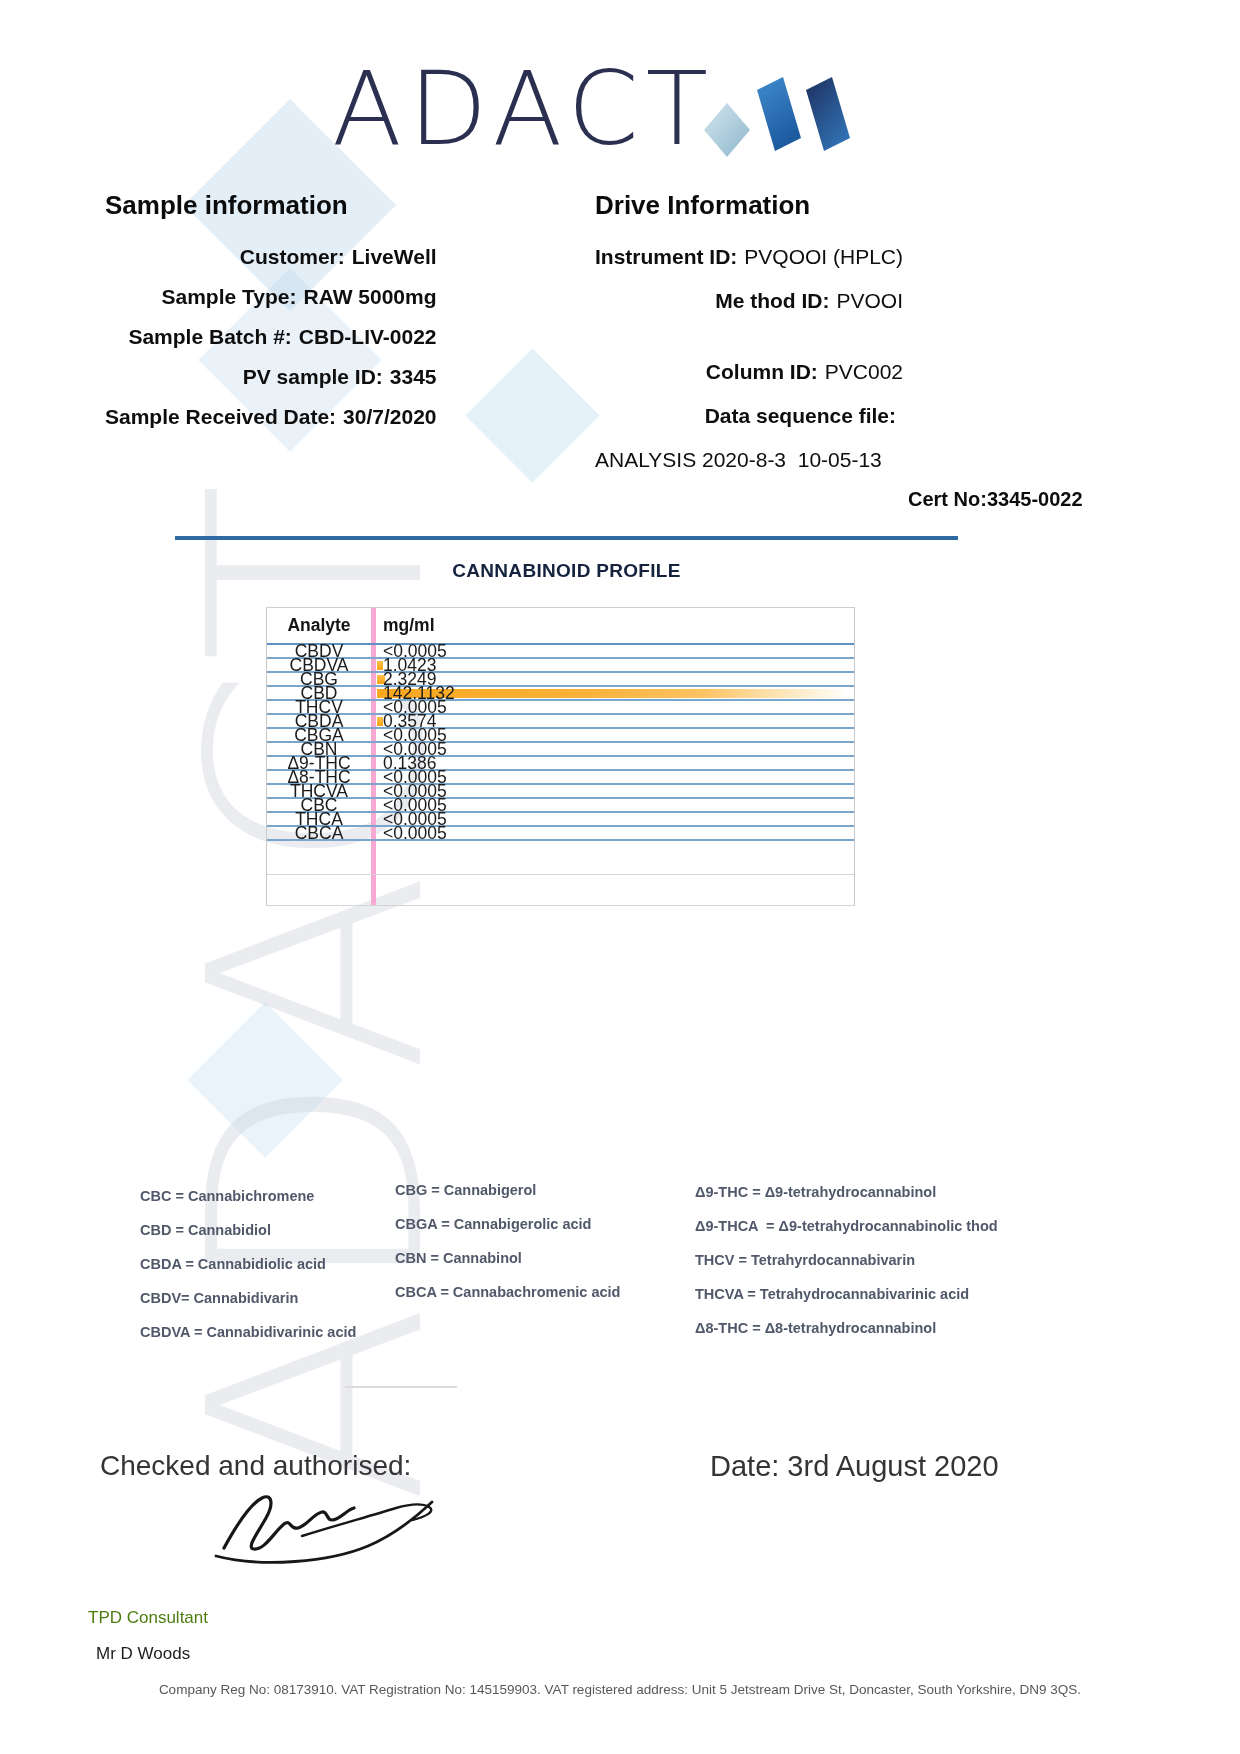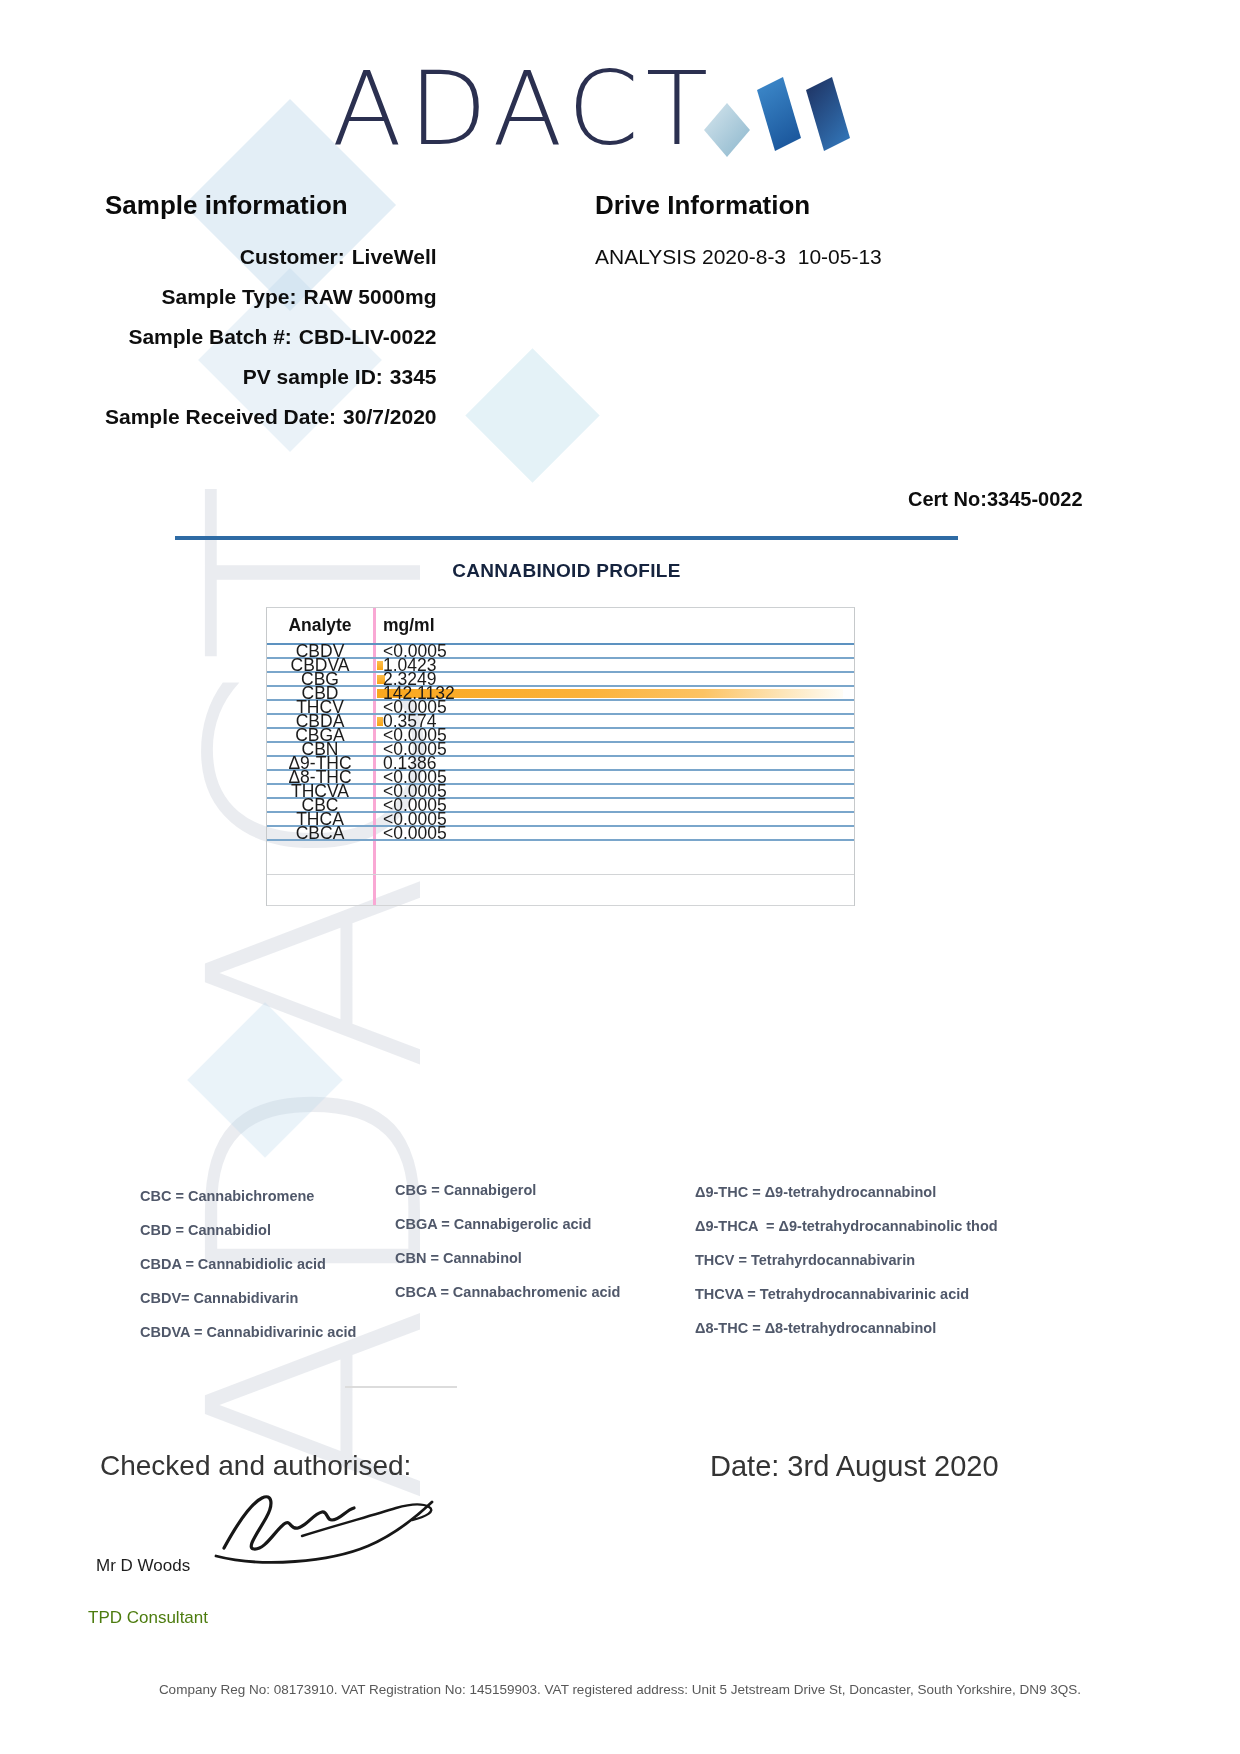--- a/index.html
+++ b/index.html
@@ -43,21 +43,21 @@
 
   
   .title-rule { position:absolute; left:175px; top:536px; width:783px; height:4px; background:#2e6ba4; }
   .profile-title { position:absolute; left:175px; top:560px; width:783px; text-align:center;
                    font-size:19px; font-weight:bold; color:#15233e; letter-spacing:0.3px; }
   .ctable { position:absolute; left:266px; top:607px; width:589px;
             border-top:1px solid #cdd0d2; border-left:1px solid #c6c9cb; border-right:1px solid #c6c9cb;
             font-size:17.5px; color:#1b1b1b; }
   .crow { position:relative; display:flex; height:14px; border-bottom:2px solid #7aa6cb; }
   .crow.header { height:37px; border-bottom:2.5px solid #5d92c0; font-weight:bold; color:#141414; }
-  .c1 { width:109px; border-right:3px solid #f9a8d4; display:flex; align-items:center; justify-content:center; }
+  .c1 { width:109px; border-right:5px solid #f9a8d4; display:flex; align-items:center; justify-content:center; }
   .c2 { flex:1; position:relative; display:flex; align-items:center; padding-left:7px; }
   .c2 .cval { position:relative; z-index:1; }
   .crow.header .c2 { padding-left:7px; }
   .vbar { position:absolute; left:1px; top:1.5px; bottom:1.5px; z-index:0; }
   .bar-short { background:linear-gradient(180deg,#fcbe4e,#f9a415); }
   .bar-long  { background:linear-gradient(90deg,#faa81e 0%,#fbb23a 45%,#fcc363 70%,#fde7bd 88%,#fffdf6 100%); }
   .crow.empty { border-bottom:1px solid #d2d4d6; }
   .crow.empty1 { height:34px; }
   .crow.empty2 { height:31px; }
 
@@ -68,21 +68,21 @@
   #legend-col-3 { left:695px; top:1182px; }
   .legend-item { font-size:14.5px; line-height:21px; margin-bottom:13px; font-weight:600;
                  color:#50586a; white-space:pre; }
 
   .scan-artifact { position:absolute; left:345px; top:1386px; width:112px; height:2px; background:#dcdcdc; }
 
   
   .checked-label { position:absolute; left:100px; top:1450px; font-size:28px; color:#343434; }
   .date-label    { position:absolute; left:710px; top:1450px; font-size:29px; color:#343434; }
   .signature     { position:absolute; left:210px; top:1476px; }
-  .signer-name   { position:absolute; left:96px; top:1556px; font-size:17px; color:#1d1d1d; }
+  .signer-name   { position:absolute; left:96px; top:1644px; font-size:17px; color:#1d1d1d; }
   .signer-role   { position:absolute; left:88px; top:1608px; font-size:17px; color:#4d7c0f; }
 
   .footer-line { position:absolute; left:0; right:0; top:1682px; text-align:center;
                  font-size:13.5px; color:#585858; }
 </style>
 </head>
 <body>
 
 <div class="page">
 
@@ -129,20 +129,34 @@
     <span class="lab">PV sample ID:</span><span class="val">3345</span>
   </div>
         <div class="info-row">
     <span class="lab">Sample Received Date:</span><span class="val">30/7/2020</span>
   </div>
       </div>
   </div>
 
   <div class="info-block" id="method-block">
     <div class="info-title">Drive Information</div>
+    <div id="method-fields">
+        <div class="info-row">
+    <span class="lab">Instrument ID:</span><span class="val">PVQOOI (HPLC)</span>
+  </div>
+        <div class="info-row">
+    <span class="lab">Me thod ID:</span><span class="val">PVOOI</span>
+  </div>
+        <div class="info-row">
+    <span class="lab">Column ID:</span><span class="val">PVC002</span>
+  </div>
+        <div class="info-row">
+    <span class="lab">Data sequence file:</span><span class="val"></span>
+  </div>
+      </div>
     <div class="analysis-line">ANALYSIS 2020-8-3  10-05-13</div>
   </div>
 
   <div class="cert-no">Cert No:3345-0022</div>
 
   <div class="title-rule"></div>
   <div class="profile-title">CANNABINOID PROFILE</div>
 
   <div class="ctable">
     <div class="crow header">

